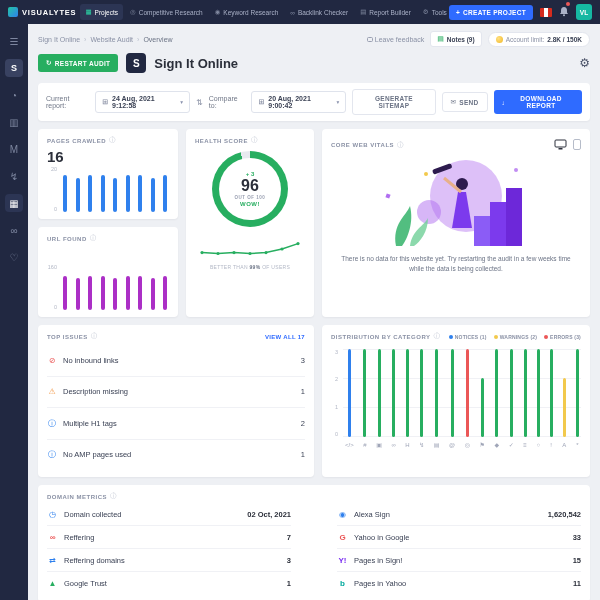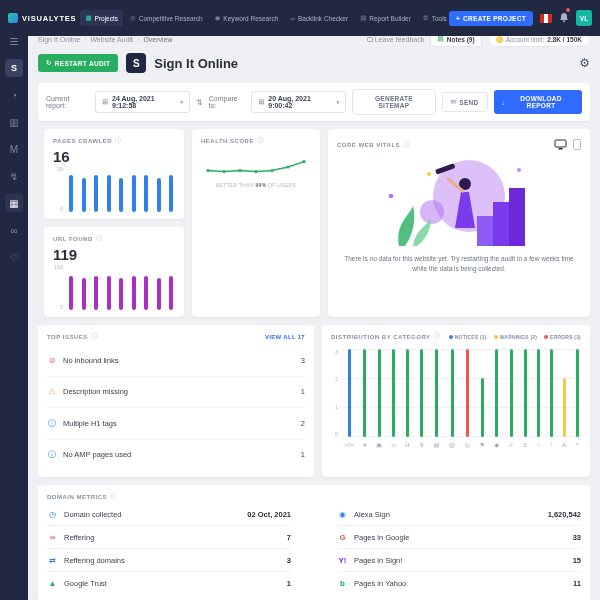--- a/index.html
+++ b/index.html
@@ -1,19 +1,19 @@
 <!DOCTYPE html>
 <html><head>
 <meta charset="utf-8">
 <style>
   *{box-sizing:border-box;margin:0;padding:0;}
   html,body{width:600px;height:600px;overflow:hidden;background:#eef0f4;
     font-family:"Liberation Sans","DejaVu Sans",sans-serif;position:relative;}
   
-  .topbar{position:absolute;top:0;left:0;width:600px;height:36px;background:#212841;
+  .topbar{position:absolute;top:0;left:0;width:600px;height:24px;background:#212841;
     display:flex;align-items:center;padding:0 8px;gap:0;z-index:10;}
   .brand{display:flex;align-items:center;gap:4px;color:#fff;font-size:7.5px;font-weight:bold;letter-spacing:.8px;}
   .brand-logo{width:10px;height:10px;border-radius:2px;background:linear-gradient(135deg,#23c6a4,#2f80ed);}
   .nav{display:flex;align-items:center;gap:2px;flex:1;margin-left:4px;min-width:0;}
   .nav-item{display:flex;align-items:center;gap:3px;color:#aab1c7;font-size:6.5px;padding:4px 5px;border-radius:3px;cursor:pointer;white-space:nowrap;}
   .nav-item.active{background:#2c3554;color:#fff;}
   .nav-ic{font-size:6.5px;color:#7f879e;}
   .nav-item.active .nav-ic{color:#2bd9a8;}
   .caret{font-size:5.5px;color:#8a92ad;}
   .top-right{display:flex;align-items:center;gap:7px;}
@@ -64,21 +64,21 @@
   .rb-right{margin-left:auto;display:flex;gap:6px;align-items:center;}
   .ghost-btn{background:#fff;border:1px solid #e3e6ee;color:#6b7385;border-radius:3px;font-size:6.5px;font-weight:bold;
     padding:5px 8px;letter-spacing:.3px;display:flex;gap:3px;align-items:center;cursor:pointer;font-family:inherit;}
   .dl-btn{background:#2f6bff;color:#fff;border:none;border-radius:3px;font-size:6.5px;font-weight:bold;
     padding:5px 8px;letter-spacing:.3px;display:flex;gap:3px;align-items:center;cursor:pointer;font-family:inherit;}
   
   .card{background:#fff;border-radius:4px;box-shadow:0 1px 2px rgba(16,24,40,.05);padding:7px 9px;}
   .card-title{font-size:6px;font-weight:bold;letter-spacing:.5px;color:#8a91a5;display:flex;align-items:center;gap:3px;}
   .info-ic{color:#c3c8d4;font-size:6.5px;font-weight:normal;}
   .row1{display:flex;gap:8px;margin-top:8px;height:188px;}
-  .col-left{width:140px;display:flex;flex-direction:column;gap:8px;margin-left:6px;}
+  .col-left{width:140px;display:flex;flex-direction:column;gap:8px;}
   .stat-card{flex:1;display:flex;flex-direction:column;}
   .stat-value{font-size:15px;font-weight:bold;color:#2b2f3a;margin-top:3px;}
   .mini-chart{margin-top:auto;display:flex;height:46px;}
   .y-axis{display:flex;flex-direction:column;justify-content:space-between;font-size:5.5px;color:#b3b8c6;
     padding-right:4px;text-align:right;width:14px;}
   .bars{flex:1;display:flex;align-items:flex-end;justify-content:space-between;padding:0 2px;}
   .bar{width:4px;border-radius:2px;}
   .health-card{width:128px;display:flex;flex-direction:column;align-items:center;}
   .health-card .card-title{align-self:flex-start;}
   .gauge{width:76px;height:76px;border-radius:50%;background:conic-gradient(#27ae60 0 96%,#e8eaf0 96% 100%);
@@ -282,21 +282,20 @@
               <div class="bar" style="height: 75%; background: rgb(47, 128, 237);"></div>
               <div class="bar" style="height: 80%; background: rgb(47, 128, 237);"></div>
             </div>
         </div>
       </div>
       <div class="card stat-card">
         <div class="card-title">
           <span>URL FOUND</span>
           <span class="info-ic">ⓘ</span>
         </div>
-        <div class="stat-value">119</div>
         <div class="mini-chart">
           <div class="y-axis">
             <span>160</span>
             <span>0</span>
           </div>
           <div class="bars">
               <div class="bar" style="height: 74%; background: rgb(171, 47, 198);"></div>
               <div class="bar" style="height: 70%; background: rgb(171, 47, 198);"></div>
               <div class="bar" style="height: 74%; background: rgb(171, 47, 198);"></div>
               <div class="bar" style="height: 73%; background: rgb(171, 47, 198);"></div>
@@ -307,20 +306,28 @@
               <div class="bar" style="height: 74%; background: rgb(171, 47, 198);"></div>
             </div>
         </div>
       </div>
     </div>
 
     <div class="card health-card">
       <div class="card-title">
         <span>HEALTH SCORE</span>
         <span class="info-ic">ⓘ</span>
+      </div>
+      <div class="gauge">
+        <div class="gauge-inner">
+          <span class="delta">+ 3</span>
+          <span class="score">96</span>
+          <span class="outof">OUT OF 100</span>
+          <span class="verdict">WOW!</span>
+        </div>
       </div>
       <svg class="trend" width="108" height="28">
         <polyline fill="none" stroke="#27ae60" stroke-width="1.5" points="6,18.6 22,19.5 38,18.6 54,19.5 70,18.6 86,15 102,9.6"></polyline>
       <circle cx="6" cy="18.6" r="1.6" fill="#27ae60"></circle>
           <circle cx="22" cy="19.5" r="1.6" fill="#27ae60"></circle>
           <circle cx="38" cy="18.6" r="1.6" fill="#27ae60"></circle>
           <circle cx="54" cy="19.5" r="1.6" fill="#27ae60"></circle>
           <circle cx="70" cy="18.6" r="1.6" fill="#27ae60"></circle>
           <circle cx="86" cy="15" r="1.6" fill="#27ae60"></circle>
           <circle cx="102" cy="9.6" r="1.6" fill="#27ae60"></circle>
@@ -573,21 +580,21 @@
           </div>
         </div>
       <div class="dm-col">
           <div class="dm-row">
             <span class="dm-ic" style="color: rgb(47, 128, 237);">◉</span>
             <span>Alexa Sign</span>
             <span class="dm-val">1,620,542</span>
           </div>
           <div class="dm-row">
             <span class="dm-ic" style="color: rgb(235, 87, 87);">G</span>
-            <span>Pages in Google</span>
+            <span>Yahoo in Google</span>
             <span class="dm-val">33</span>
           </div>
           <div class="dm-row">
             <span class="dm-ic" style="color: rgb(123, 47, 242);">Y!</span>
             <span>Pages in Sign!</span>
             <span class="dm-val">15</span>
           </div>
           <div class="dm-row">
             <span class="dm-ic" style="color: rgb(0, 169, 157);">b</span>
             <span>Pages in Yahoo</span>

